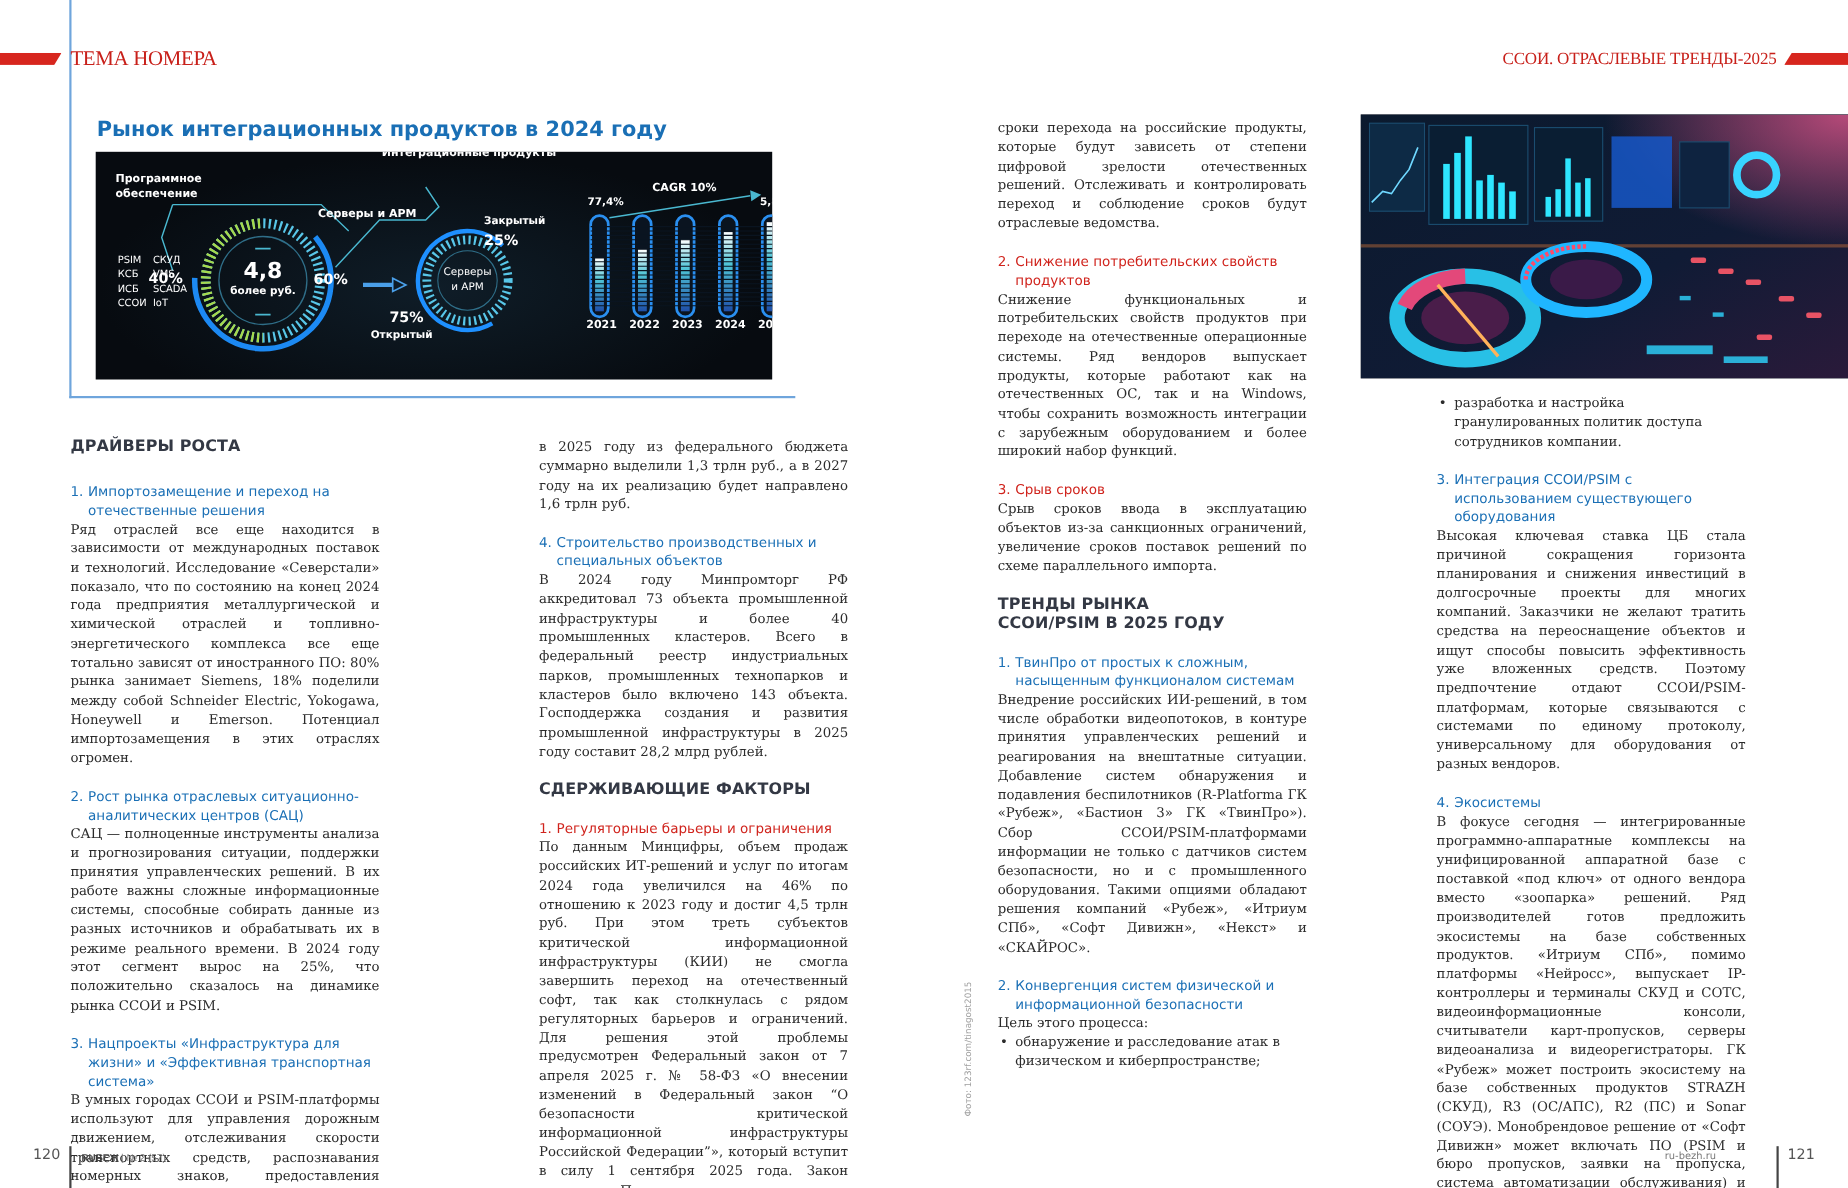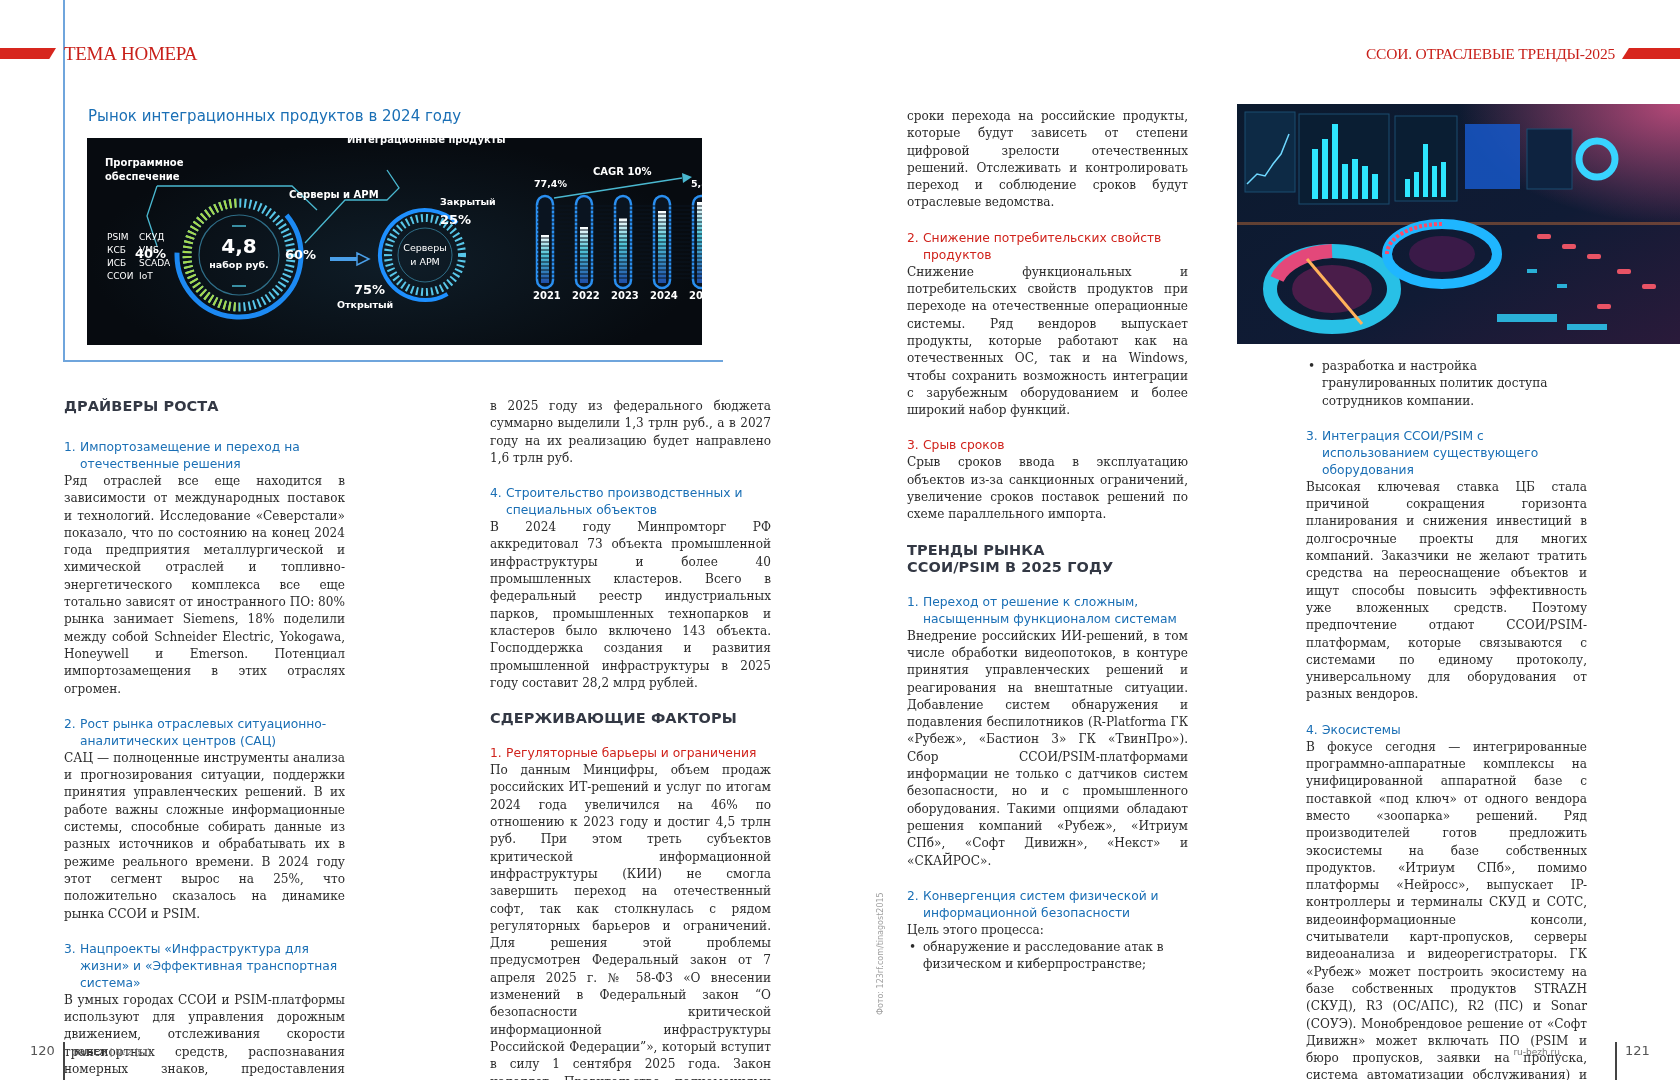--- a/index.html
+++ b/index.html
@@ -7,21 +7,21 @@
   body { position: relative; font-family: "DejaVu Serif", serif; color: #2b2b2b; }
 
   .hdr-bar-left { position: absolute; left: 0; top: 48px; width: 56px; height: 11px; background: #d7261e; clip-path: polygon(0 0, 100% 0, 88% 100%, 0 100%); }
   .hdr-left { position: absolute; left: 64px; top: 43px; font-family: "Liberation Serif", serif; font-size: 19px; color: #c8201a; letter-spacing: -0.3px; }
   .hdr-right { position: absolute; right: 65px; top: 45px; font-family: Liberation Serif, serif; font-size: 15.5px; color: #c8201a; letter-spacing: -0.2px; }
   .hdr-bar-right { position: absolute; right: 0; top: 48px; width: 58px; height: 11px; background: #d7261e; clip-path: polygon(12% 0, 100% 0, 100% 100%, 0 100%); }
 
   .vline-left { position: absolute; left: 63px; top: 0; width: 2px; height: 362px; background: #6fa5dc; }
   .hline-fig { position: absolute; left: 63px; top: 360px; width: 660px; height: 2px; background: #6fa5dc; }
 
-  .fig-title { position: absolute; left: 88px; top: 107px; font-family: "DejaVu Sans", sans-serif; font-weight: normal; font-size: 15px; color: #1a6fb5; }
+  .fig-title { position: absolute; left: 88px; top: 107px; font-family: "DejaVu Sans", sans-serif; font-weight: bold; font-size: 19px; color: #1a6fb5; }
   .infographic { position: absolute; left: 87px; top: 138px; width: 615px; height: 207px; background: radial-gradient(ellipse at 50% 60%, #0f1d28 0%, #070b10 70%); overflow: hidden; }
   .info-svg { position: absolute; left: 0; top: 0; width: 685px; height: 207px; }
   .ig-text { position: absolute; font-family: "DejaVu Sans", sans-serif; color: #fff; font-weight: bold; white-space: nowrap; }
 
   .col { position: absolute; font-size: 12.1px; line-height: 17.3px; }
   .col p { text-align: justify; hyphens: auto; }
   .sec-h { font-family: "DejaVu Sans", sans-serif; font-weight: bold; font-size: 14.5px; color: #333844; line-height: 17px; letter-spacing: 0.1px; }
   .sub-h { font-family: "DejaVu Sans", sans-serif; font-size: 12.3px; line-height: 17px; color: #1a6fb5; display: flex; }
   .sub-h.red { color: #d0231c; }
   .sub-h .num { width: 16px; flex-shrink: 0; }
@@ -132,21 +132,21 @@
       <span>СКУД</span>
     <span>КСБ</span>
       <span>VMS</span>
     <span>ИСБ</span>
       <span>SCADA</span>
     <span>ССОИ</span>
       <span>IoT</span>
   </div>
   <div class="ig-text" style="left:48px;top:108px;font-size:13px;">40%</div>
   <div class="ig-text" style="left:122px;top:96px;width:60px;text-align:center;font-size:20px;">4,8</div>
-  <div class="ig-text" style="left:117px;top:121px;width:70px;text-align:center;font-size:9.5px;">набор руб.</div>
+  <div class="ig-text" style="left:117px;top:121px;width:70px;text-align:center;font-size:9.5px;">более руб.</div>
   <div class="ig-text" style="left:198px;top:109px;font-size:13px;">60%</div>
   <div class="ig-text" style="left:202px;top:51px;font-size:10px;">Серверы и АРМ</div>
   <div class="ig-text" style="left:312px;top:103px;width:52px;text-align:center;font-size:9.5px;font-weight:normal;line-height:14px;">
     <div>Серверы</div>
     <div>и АРМ</div>
   </div>
   <div class="ig-text" style="left:353px;top:58px;font-size:9.5px;">Закрытый</div>
   <div class="ig-text" style="left:353px;top:74px;font-size:13px;">25%</div>
   <div class="ig-text" style="left:267px;top:144px;font-size:13px;">75%</div>
   <div class="ig-text" style="left:250px;top:161px;font-size:9.5px;">Открытый</div>
@@ -213,21 +213,21 @@
   <div class="sub-h red">
       <span class="num">3.</span>
       <span>Срыв сроков</span>
     </div>
   <p>Срыв сроков ввода в эксплуатацию объектов из-за санкционных ограничений, увеличение сроков поставок решений по схеме параллельного импорта.</p>
   <div class="gap-m"></div>
   <div class="sec-h" style="width:220px;">ТРЕНДЫ РЫНКА ССОИ/PSIM В 2025 ГОДУ</div>
   <div class="gap-m"></div>
   <div class="sub-h">
       <span class="num">1.</span>
-      <span>Переход от решение к сложным, насыщенным функционалом системам</span>
+      <span>ТвинПро от простых к сложным, насыщенным функционалом системам</span>
     </div>
   <p>Внедрение российских ИИ-решений, в том числе обработки видеопотоков, в контуре принятия управленческих решений и реагирования на внештатные ситуации. Добавление систем обнаружения и подавления беспилотников (R-Platforma ГК «Рубеж», «Бастион 3» ГК «ТвинПро»). Сбор ССОИ/PSIM-платформами информации не только с датчиков систем безопасности, но и с промышленного оборудования. Такими опциями обладают решения компаний «Рубеж», «Итриум СПб», «Софт Дивижн», «Некст» и «СКАЙРОС».</p>
   <div class="gap-m"></div>
   <div class="sub-h">
       <span class="num">2.</span>
       <span>Конвергенция систем физической и информационной безопасности</span>
     </div>
   <p>Цель этого процесса:</p>
   <ul class="bul">
     <li>обнаружение и расследование атак в физическом и киберпространстве;</li>

